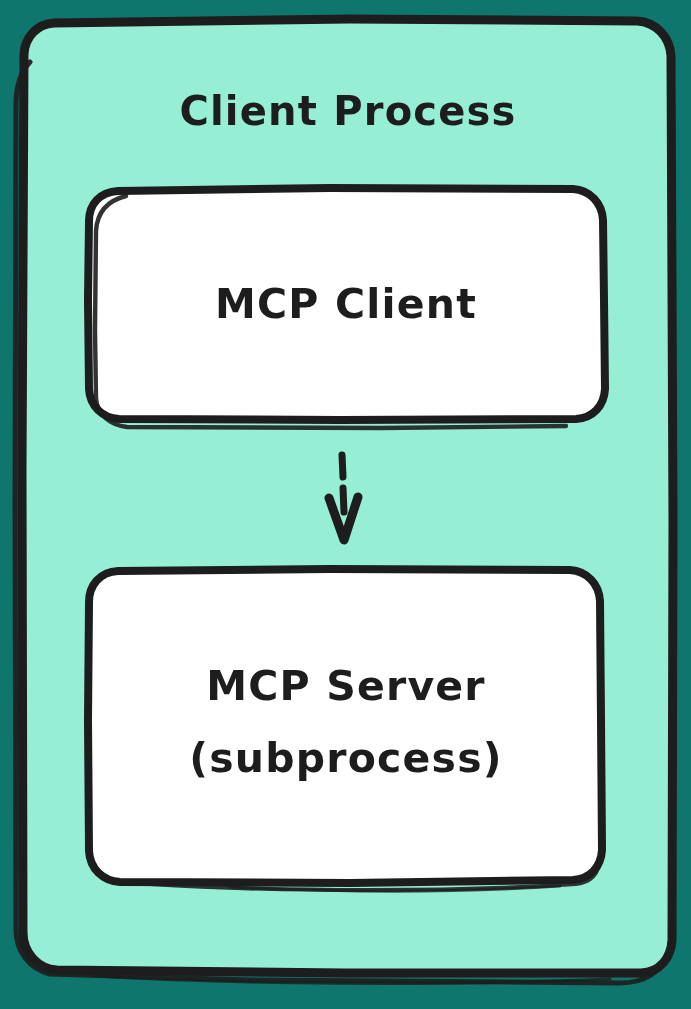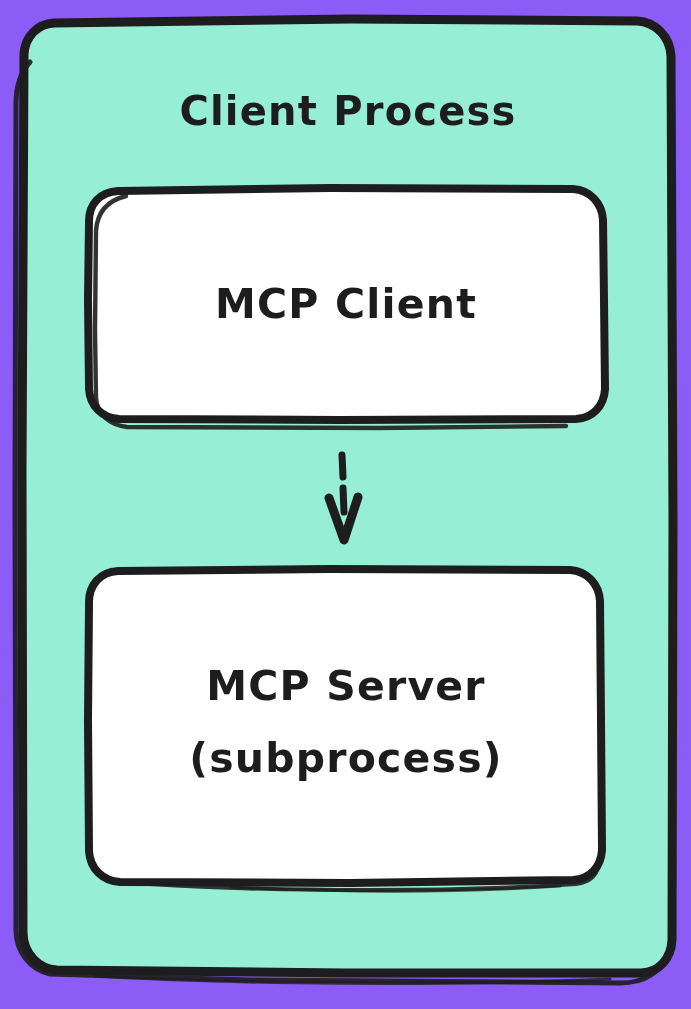--- a/index.html
+++ b/index.html
@@ -10,21 +10,21 @@
   body {
     width: 691px;
     height: 1009px;
     overflow: hidden;
     font-family: "DejaVu Sans", sans-serif;
   }
   #diagram-root {
     position: relative;
     width: 691px;
     height: 1009px;
-    background: #8b5cf6;
+    background: #0f766e;
   }
   #diagram-svg {
     position: absolute;
     top: 0;
     left: 0;
     width: 691px;
     height: 1009px;
     display: block;
   }
   .sketch-text {

